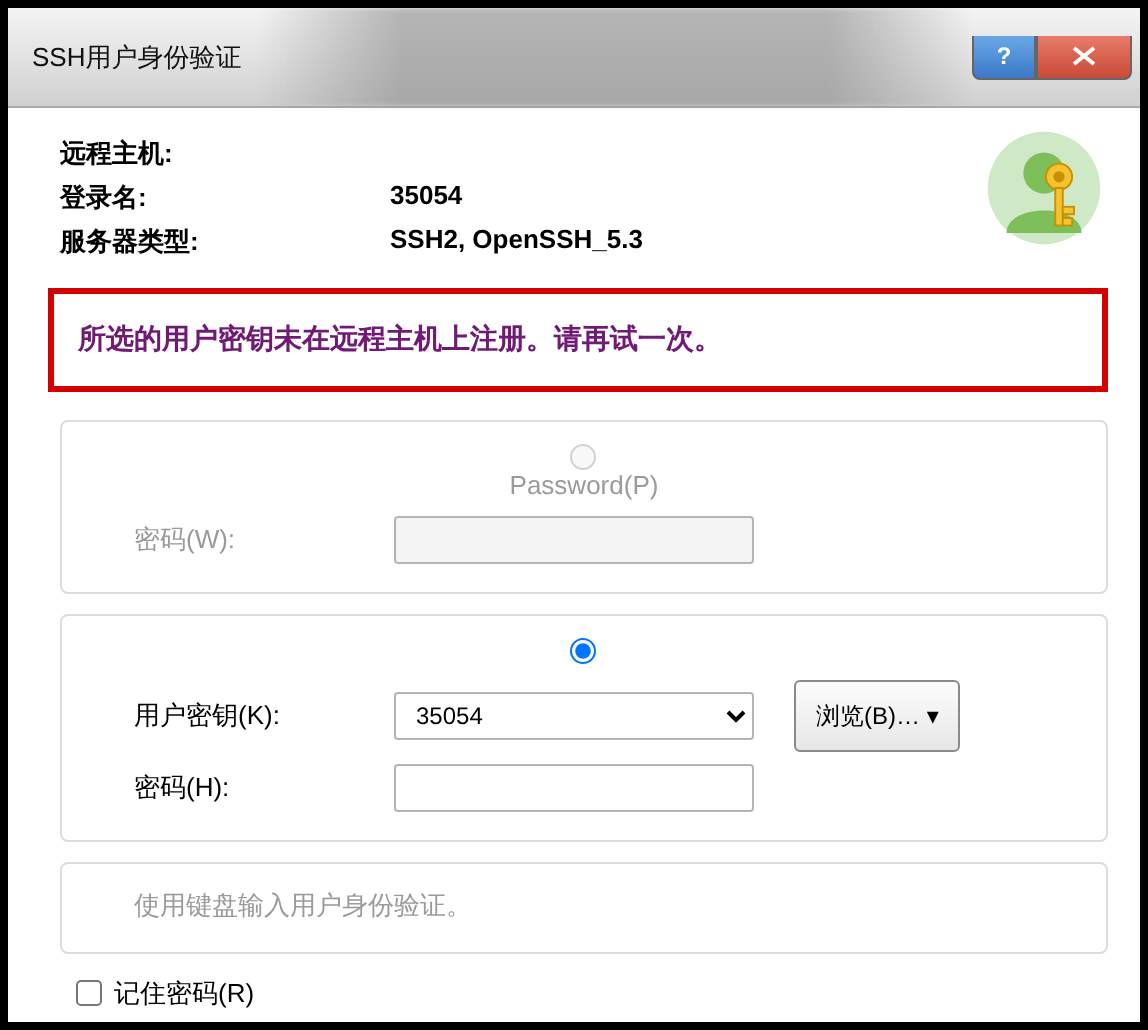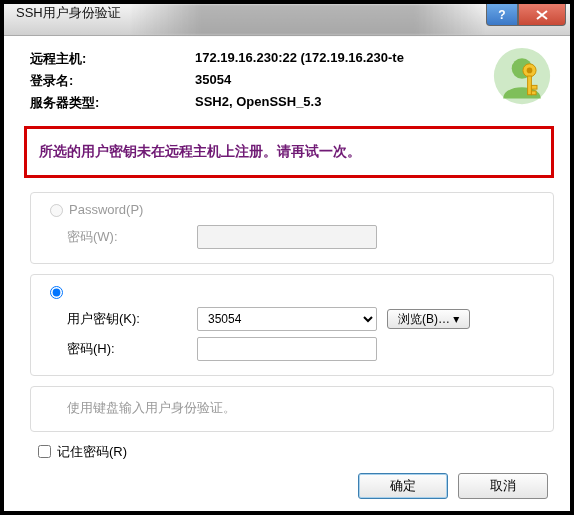--- a/index.html
+++ b/index.html
@@ -8,23 +8,24 @@
     font-family: "Microsoft YaHei", "Segoe UI", Tahoma, sans-serif;
     font-size: 12px;
     background: #fff;
     width: 574px;
     height: 515px;
     overflow: hidden;
     position: relative;
     border: 4px solid #000;
   }
   .titlebar {
-    height: 32px;
+    height: 50px;
     background: linear-gradient(to bottom, #f4f4f4 0%, #e6e6e6 40%, #d0d0d0 100%);
     display: flex;
+    align-items: center;
     padding: 0 0 0 12px;
     border-bottom: 1px solid #aaa;
     position: relative;
   }
   .titlebar .title-text {
     font-size: 13px;
     color: #111;
     flex: 0 0 auto;
   }
   .titlebar .title-blur {
@@ -96,20 +97,21 @@
     border-radius: 4px;
     margin: 0 0 10px 0;
     padding: 8px 14px 14px;
   }
   .radio-row {
     display: flex;
     align-items: center;
     font-size: 13px;
     color: #000;
     margin-bottom: 8px;
+    flex-direction: column;
   }
   .radio-row input[type=radio]{ margin-right: 6px; }
   .radio-row.disabled,
   .field-row.disabled,
   .hint.disabled { color: #9a9a9a; }
   .field-row {
     display: flex;
     align-items: center;
     margin: 6px 0 0 22px;
   }
@@ -123,22 +125,22 @@
     background: #fff;
   }
   input[disabled], select[disabled] {
     background: #f3f3f3;
     color: #999;
   }
   .pw-input { width: 180px; }
   .key-select { width: 180px; }
   .pk-pass { width: 180px; border: 1px solid #2f8fe6; }
   .browse-btn {
-    height: 20px;
-    margin-left: 10px;
+    height: 36px;
+    margin-left: 20px;
     padding: 0 10px;
     border: 1px solid #8a8a8a;
     border-radius: 3px;
     background: linear-gradient(to bottom,#fdfdfd,#e6e6e6);
     font-size: 12px;
   }
   .hint { margin: 4px 0 0 22px; font-size: 13px; }
   .remember-row {
     display: flex;
     align-items: flex-end;
@@ -180,21 +182,20 @@
     </div>
   </div>
 </div>
 
 <div class="content">
 
   <div class="info-block">
     <div class="info-text">
       <div class="info-row">
         <span class="info-label">远程主机:</span>
-        <span class="info-value">172.19.16.230:22 (172.19.16.230-te</span>
       </div>
       <div class="info-row">
         <span class="info-label">登录名:</span>
         <span class="info-value">35054</span>
       </div>
       <div class="info-row">
         <span class="info-label">服务器类型:</span>
         <span class="info-value">SSH2, OpenSSH_5.3</span>
       </div>
     </div>

